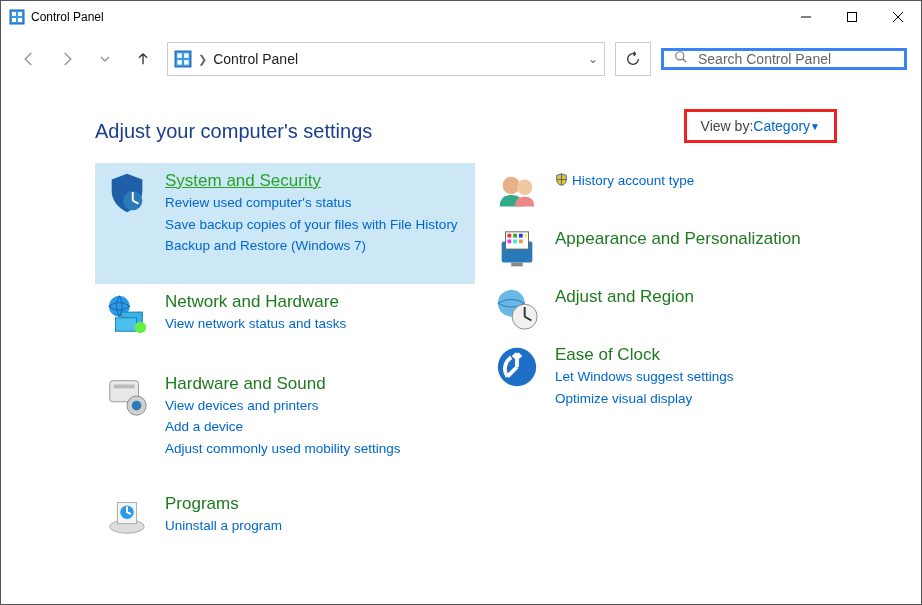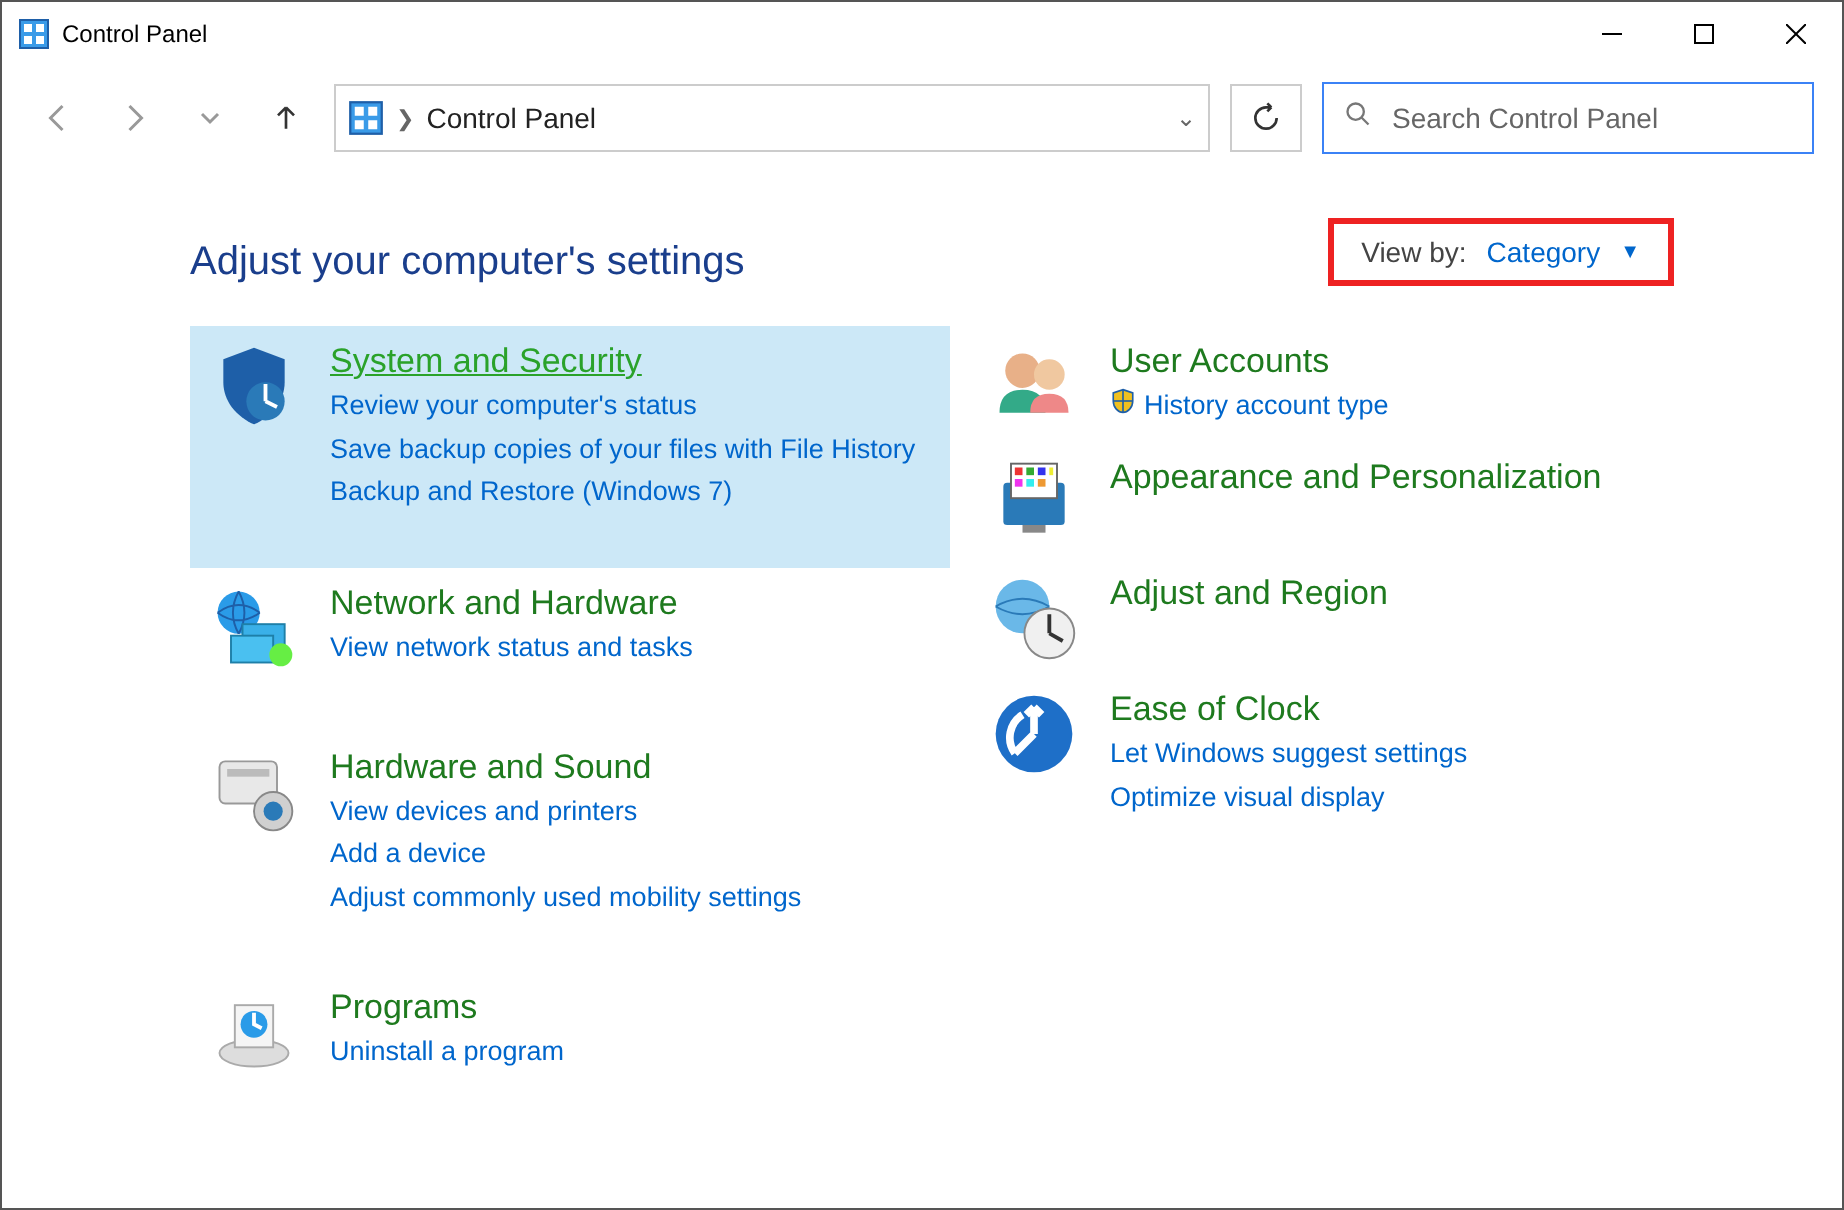--- a/index.html
+++ b/index.html
@@ -13,28 +13,28 @@
   
   .toolbar { display: flex; align-items: center; height: 40px; padding: 0 14px; gap: 10px; margin-top: 6px; }
   .nav-btn { width: 28px; height: 28px; display:flex; align-items:center; justify-content:center; color:#888; }
   .nav-btn.enabled { color:#333; }
   .address-bar { flex: 1; height: 34px; border: 1px solid #ccc; display:flex; align-items:center; padding: 0 6px; gap:6px; }
   .address-bar .small-icon { width:18px; height:18px; }
   .address-bar .crumb { font-size: 14px; color:#222; }
   .address-bar .chev { color:#666; font-size: 11px; }
   .address-bar .addr-spacer { flex:1; }
   .refresh-box { width: 36px; height: 34px; border:1px solid #ccc; display:flex; align-items:center; justify-content:center; color:#333; }
-  .search-box { width: 246px; height: 36px; border:1px solid #3b82f6; display:flex; align-items:center; padding:0 10px; gap:10px; color:#666; }
+  .search-box { width: 246px; height: 22px; border:3px solid #3b82f6; display:flex; align-items:center; padding:0 10px; gap:10px; color:#666; }
   .search-box input { border:none; outline:none; font-size:14px; width:100%; color:#333; }
   .search-box input::placeholder { color:#666; }
   
   .content { padding: 30px 24px 10px 24px; }
   .heading-row { display:flex; align-items:flex-end; padding-left: 70px; padding-right: 60px; }
   .heading-row h1 { font-size: 20px; font-weight: 400; color:#1a3e8c; flex:1; }
-  .viewby-box { border: 3px solid #e22; padding: 6px 14px; display:flex; align-items:center; gap:10px; font-size:14px; }
+  .viewby-box { border: 3px solid #e22; padding: 6px 14px; display:flex; align-items:center; font-size:14px; }
   .viewby-box .lbl { color:#444; }
   .viewby-box .val { color:#0066cc; }
   .viewby-box .dd { color:#0066cc; font-size:10px; }
   
   .categories { display:flex; padding: 20px 0 0 70px; gap: 10px; }
   .col { display:flex; flex-direction:column; }
   .colA { width: 380px; }
   .colB { width: 400px; }
   
   .cat { display:flex; padding: 6px 8px 28px 8px; gap:14px; align-items:flex-start; }
@@ -147,21 +147,21 @@
       <div class="cat highlight">
         <div class="icon-slot">
           <svg viewBox="0 0 48 48" width="46" height="46">
               <path d="M24 4 L40 10 L40 22 C40 32 33 40 24 44 C15 40 8 32 8 22 L8 10 Z" fill="#1e5fa8"></path>
               <circle cx="30" cy="32" r="10" fill="#2a7ab8"></circle>
               <path d="M30 32 L30 23 M30 32 L36 35" stroke="#fff" stroke-width="2" fill="none"></path>
             </svg>
         </div>
         <div class="txt">
           <a class="title-link hover-underline">System and Security</a>
-          <a class="sublink">Review your computer's status</a>
+          <a class="sublink">Review used computer's status</a>
           <a class="sublink">Save backup copies of your files with File History</a>
           <a class="sublink">Backup and Restore (Windows 7)</a>
         </div>
       </div>
 
       <div class="cat">
         <div class="icon-slot">
           <svg viewBox="0 0 48 48" width="46" height="46">
               <circle cx="16" cy="16" r="11" fill="#2a9be8"></circle>
               <path d="M5 16 Q16 8 27 16 M5 16 Q16 24 27 16 M16 5 Q10 16 16 27 M16 5 Q22 16 16 27" stroke="#1e5fa8" fill="none"></path>
@@ -213,21 +213,20 @@
       <div class="cat tight">
         <div class="icon-slot">
           <svg viewBox="0 0 48 48" width="46" height="46">
               <circle cx="18" cy="16" r="9" fill="#e8b088"></circle>
               <path d="M6 38 Q6 26 18 26 Q30 26 30 38 Z" fill="#3a8"></path>
               <circle cx="32" cy="18" r="8" fill="#f0c8a0"></circle>
               <path d="M22 38 Q22 28 32 28 Q42 28 42 38 Z" fill="#e88"></path>
             </svg>
         </div>
         <div class="txt">
-          <a class="title-link">User Accounts</a>
           <span style="display:flex;align-items:center;gap:4px;">
             <span><svg width="13" height="13" viewBox="0 0 16 16">
                   <path d="M8 1 L14 3 L14 8 C14 12 11 15 8 15 C5 15 2 12 2 8 L2 3 Z" fill="#f0c020" stroke="#1e5fa8"></path>
                   <path d="M8 1 L8 15" stroke="#1e5fa8"></path>
                   <path d="M2 8 L14 8" stroke="#1e5fa8"></path>
                 </svg></span>
             <a class="sublink">History account type</a>
           </span>
         </div>
       </div>

